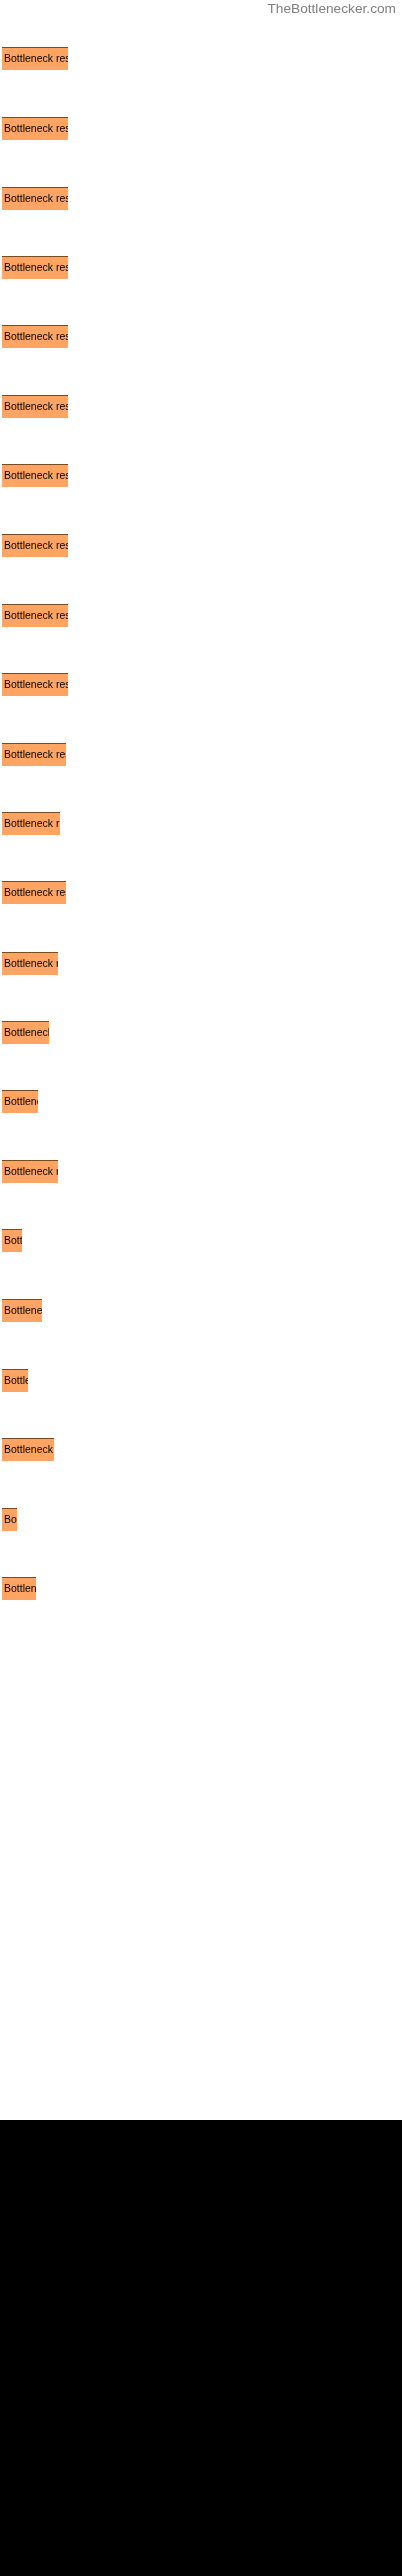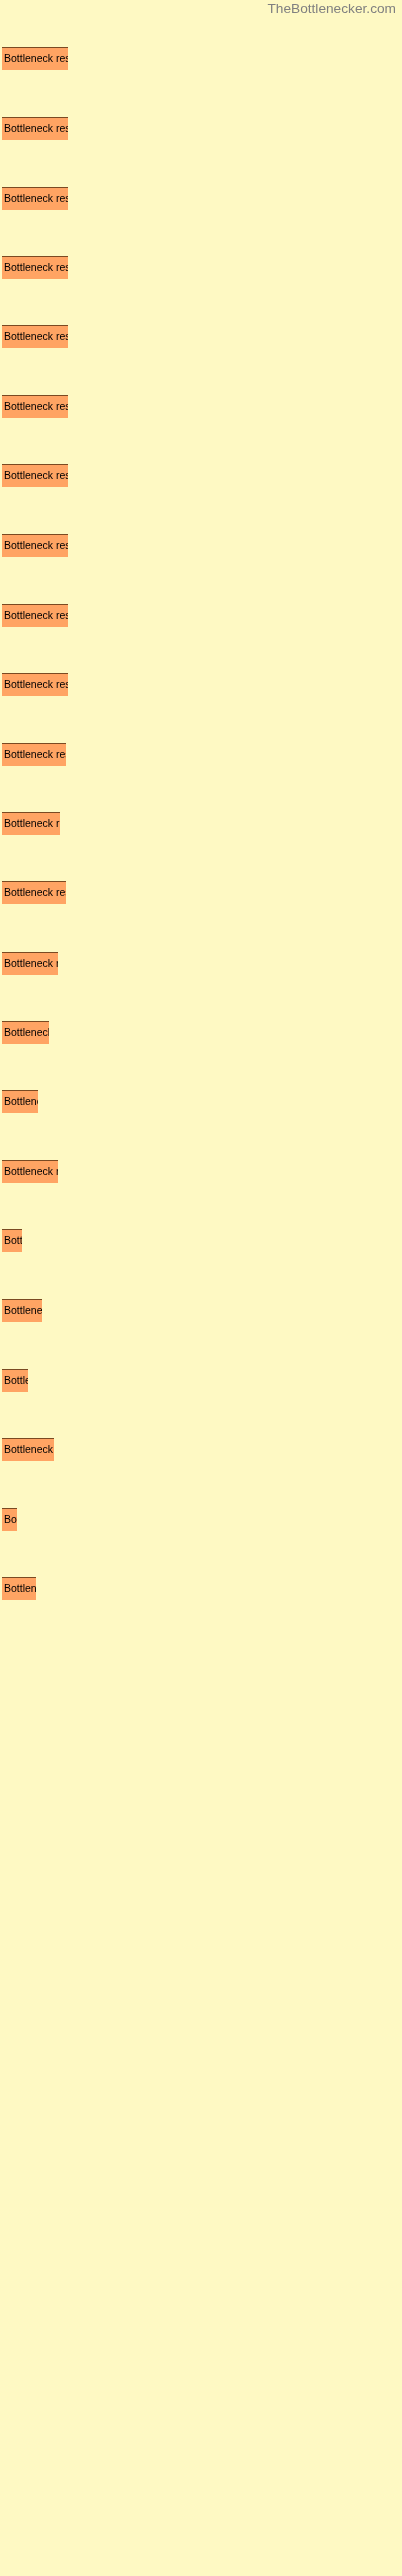--- a/index.html
+++ b/index.html
@@ -15,22 +15,22 @@
     overflow: hidden;
     font-family: "Liberation Sans", sans-serif;
     -webkit-font-smoothing: antialiased;
   }
 
   #chart-root {
     position: absolute;
     left: 0;
     top: 0;
     width: 403px;
-    height: 2576px;
-    background: #fef9c3;
+    height: 2120px;
+    background: #ffffff;
   }
 
   #chart-title {
     position: absolute;
     left: 0;
     top: 0.8px;
     width: 396px;
     text-align: right;
     color: #808080;
     font-size: 13.7px;

